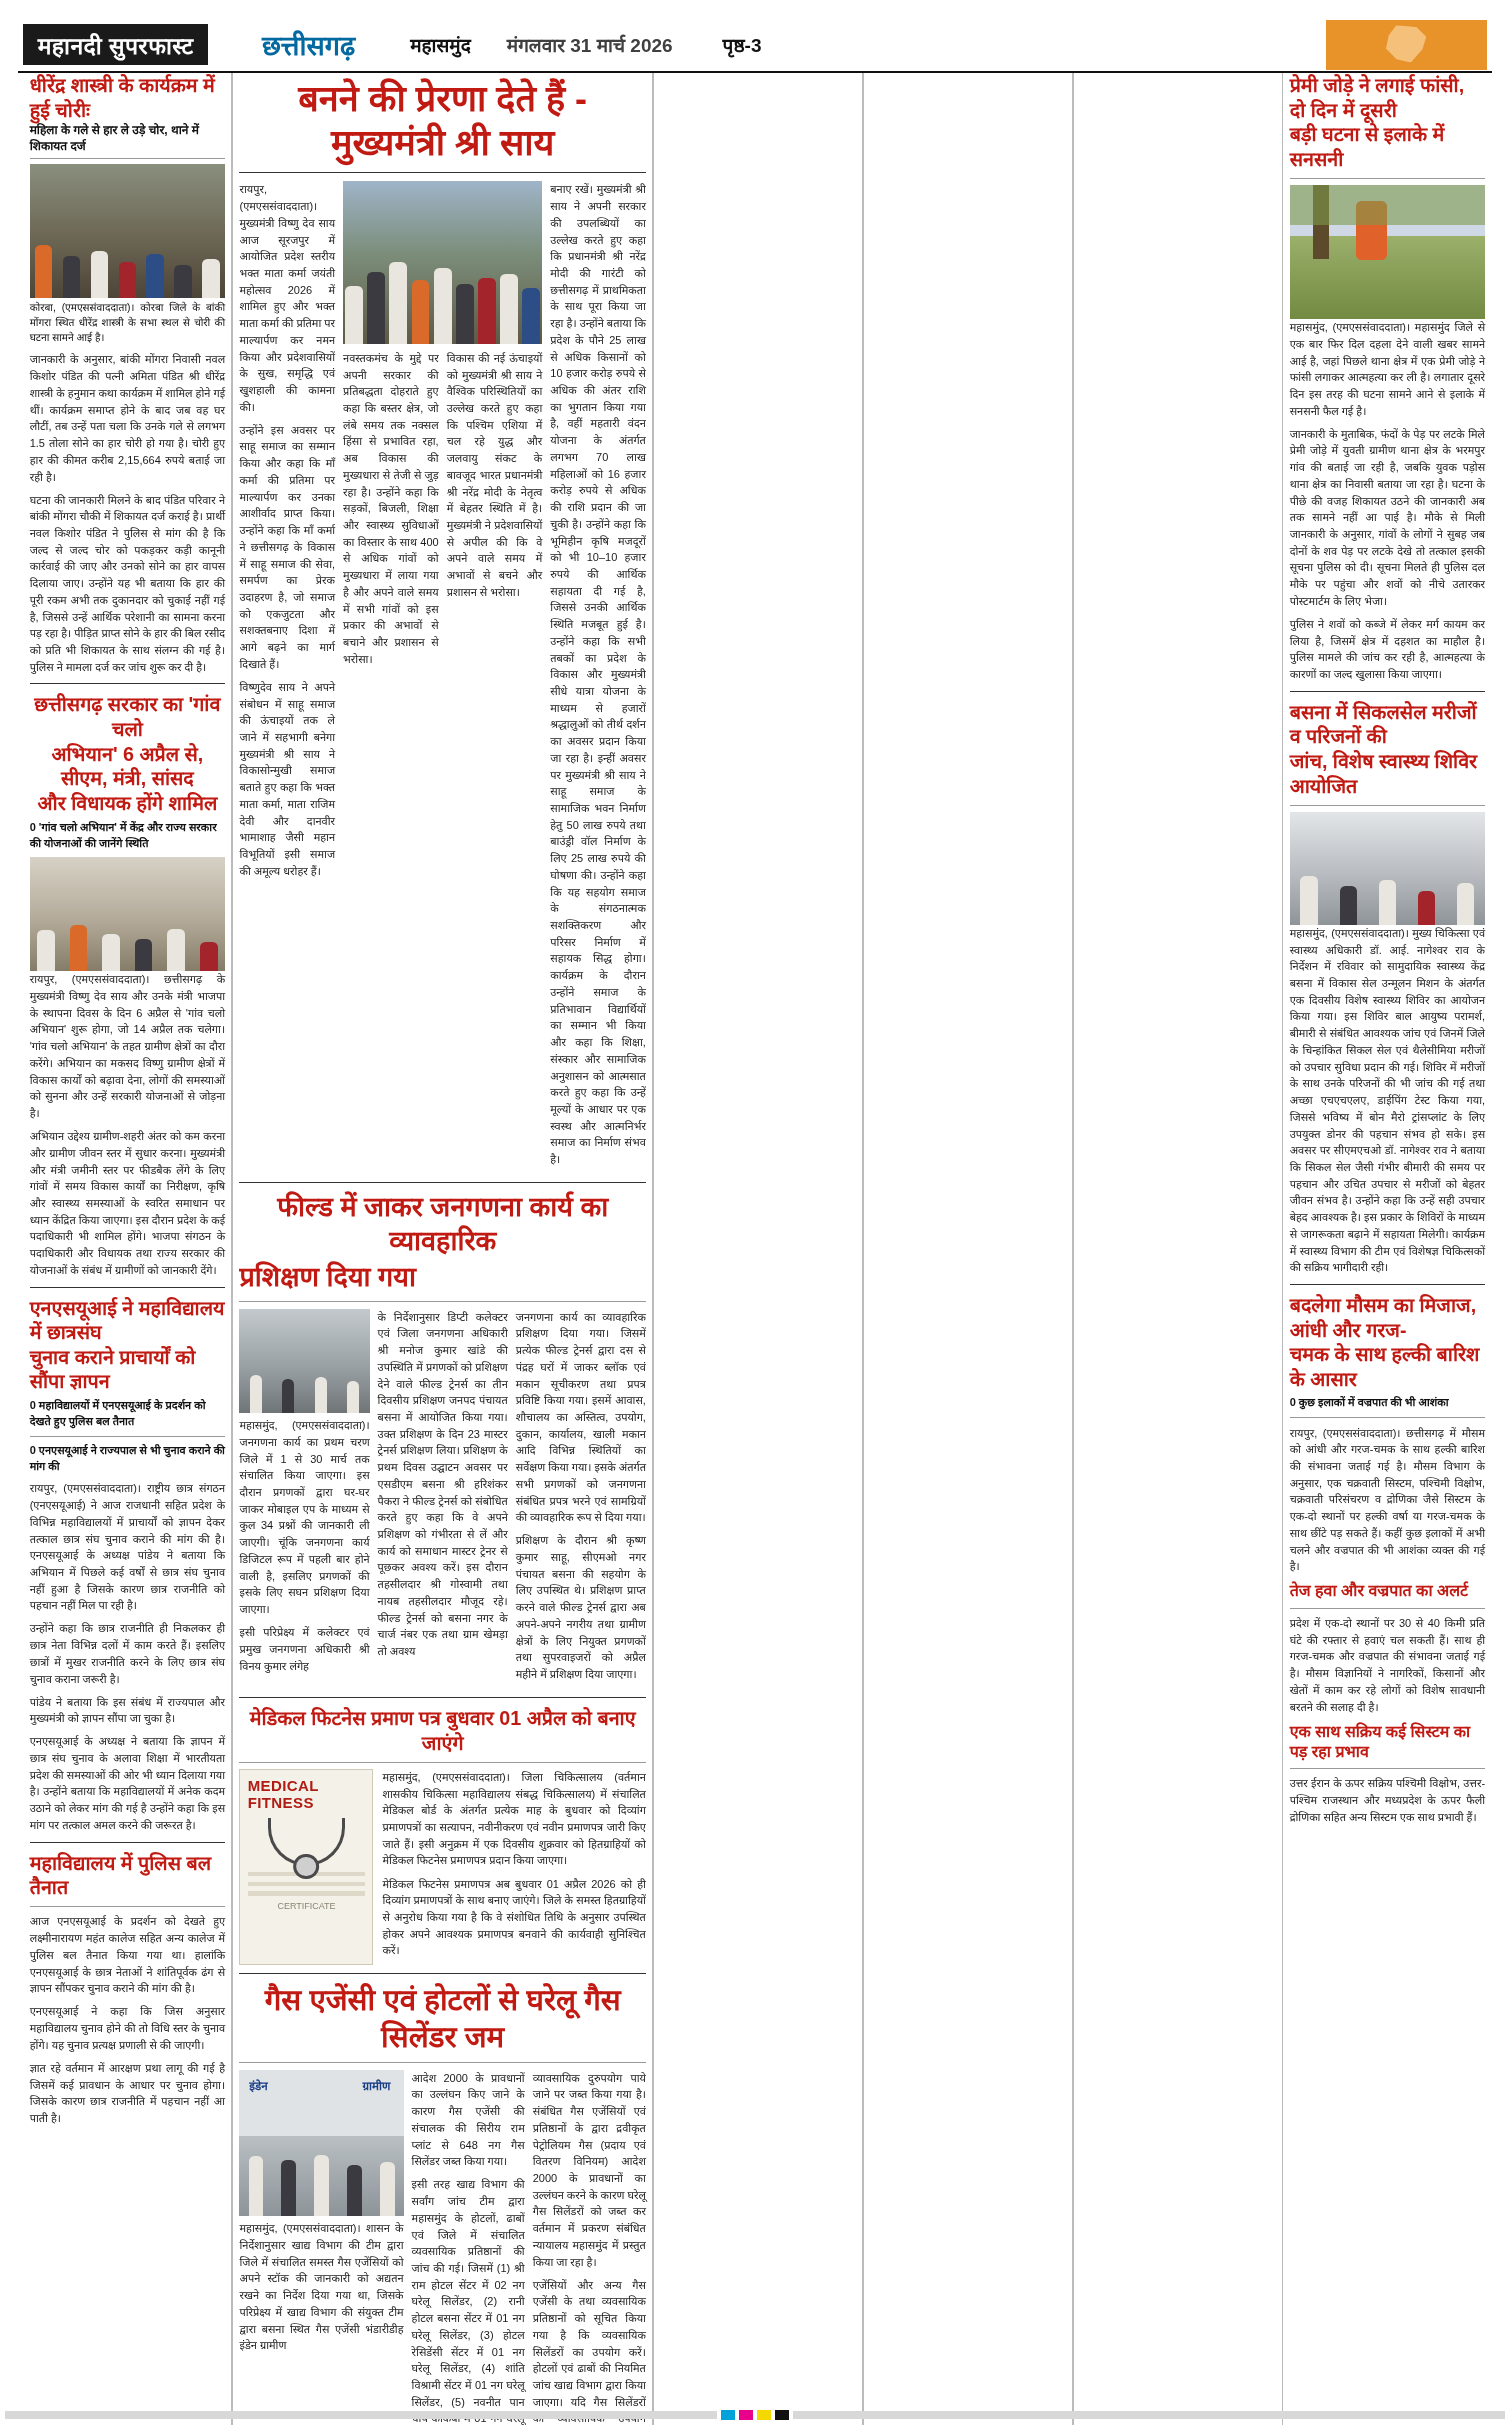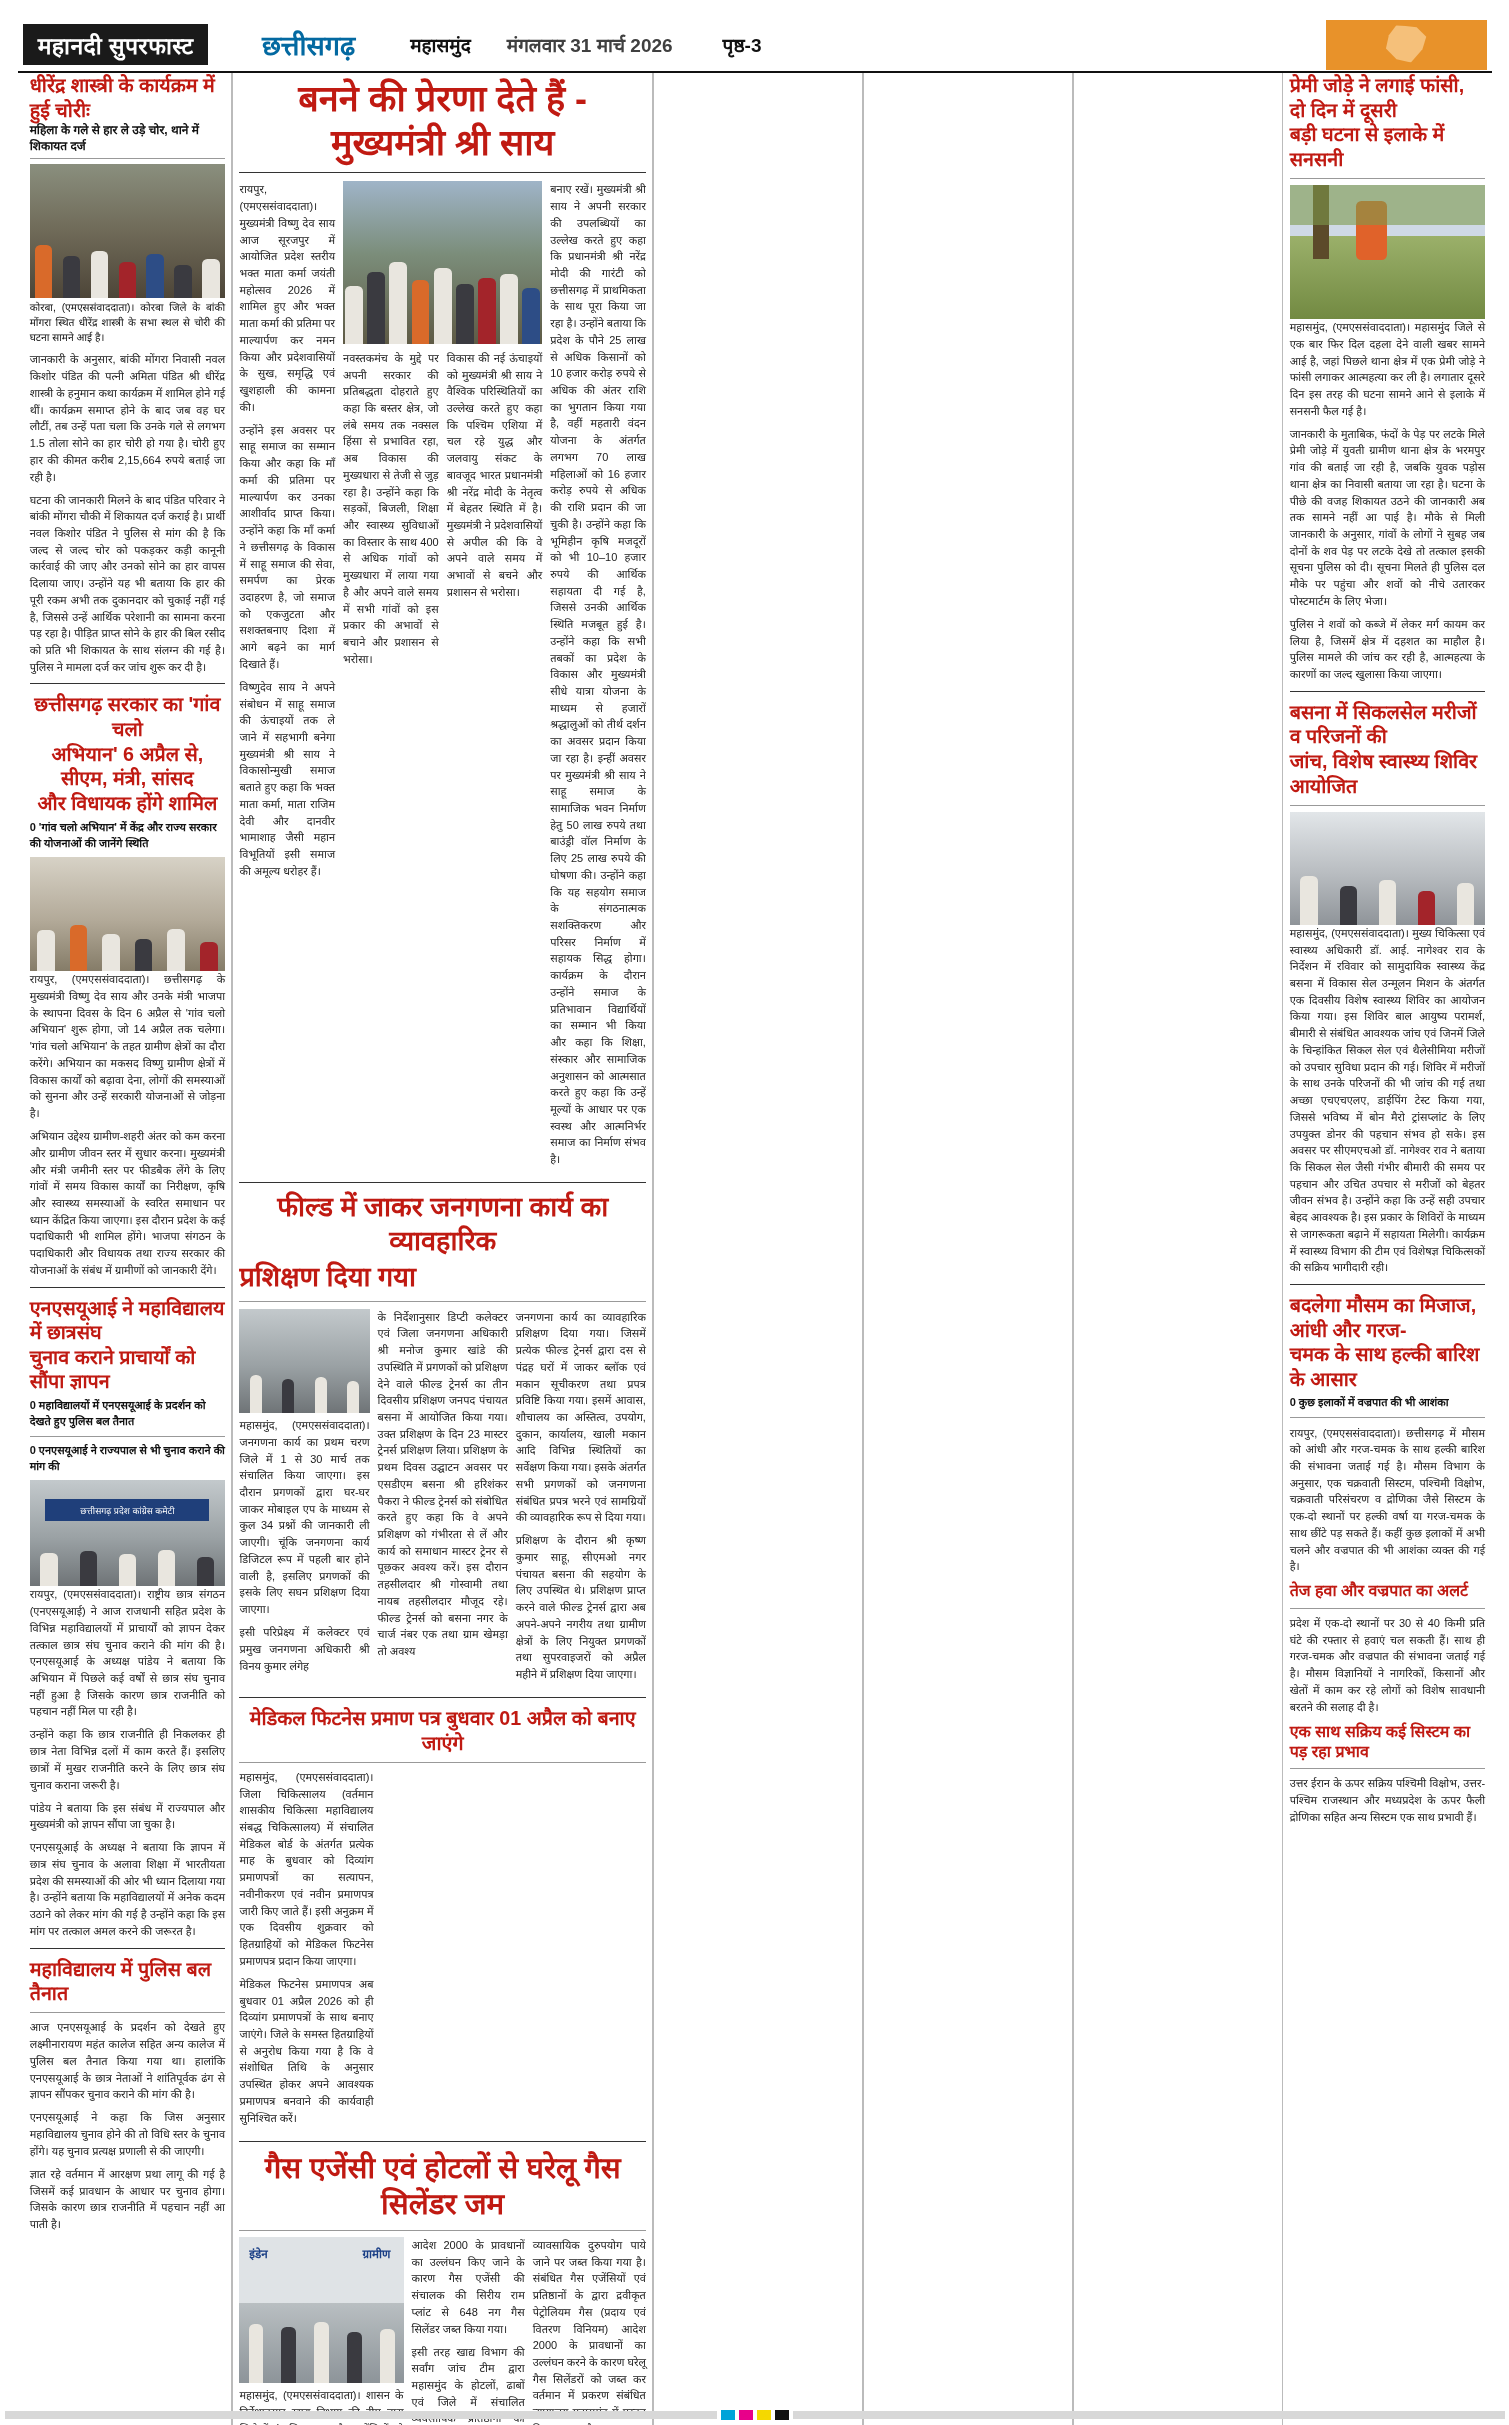--- a/index.html
+++ b/index.html
@@ -226,30 +226,20 @@
       <p class="body">रायपुर, (एमएससंवाददाता)। छत्तीसगढ़ के मुख्यमंत्री विष्णु देव साय और उनके मंत्री भाजपा के स्थापना दिवस के दिन 6 अप्रैल से 'गांव चलो अभियान' शुरू होगा, जो 14 अप्रैल तक चलेगा। 'गांव चलो अभियान' के तहत ग्रामीण क्षेत्रों का दौरा करेंगे। अभियान का मकसद विष्णु ग्रामीण क्षेत्रों में विकास कार्यों को बढ़ावा देना, लोगों की समस्याओं को सुनना और उन्हें सरकारी योजनाओं से जोड़ना है।</p>
       <p class="body">अभियान उद्देश्य ग्रामीण-शहरी अंतर को कम करना और ग्रामीण जीवन स्तर में सुधार करना। मुख्यमंत्री और मंत्री जमीनी स्तर पर फीडबैक लेंगे के लिए गांवों में समय विकास कार्यों का निरीक्षण, कृषि और स्वास्थ्य समस्याओं के स्वरित समाधान पर ध्यान केंद्रित किया जाएगा। इस दौरान प्रदेश के कई पदाधिकारी भी शामिल होंगे। भाजपा संगठन के पदाधिकारी और विधायक तथा राज्य सरकार की योजनाओं के संबंध में ग्रामीणों को जानकारी देंगे।</p>
 
       <div class="rule-b"></div>
       <div class="hl hl-md">एनएसयूआई ने महाविद्यालय में छात्रसंघ</div>
       <div class="hl hl-md">चुनाव कराने प्राचार्यों को सौंपा ज्ञापन</div>
       <div class="bullet" style="margin-top:3.6px">0 महाविद्यालयों में एनएसयूआई के प्रदर्शन को देखते हुए पुलिस बल तैनात</div>
       <div class="rule"></div>
       <div class="bullet">0 एनएसयूआई ने राज्यपाल से भी चुनाव कराने की मांग की</div>
 
-      <div class="photo ph-room" style="height:106px">
-        <div style="position:absolute;left:8%;top:18%;width:84%;height:20%;background:#1f3f7a;color:#fff;font-size:9px;display:flex;align-items:center;justify-content:center;">छत्तीसगढ़ प्रदेश कांग्रेस कमेटी</div>
-        <div class="figs">
-          <div class="fig w" style="height:56%"></div>
-          <div class="fig k" style="height:60%"></div>
-          <div class="fig w" style="height:54%"></div>
-          <div class="fig w" style="height:62%"></div>
-          <div class="fig k" style="height:50%"></div>
-        </div>
-      </div>
 
       <p class="body">रायपुर, (एमएससंवाददाता)। राष्ट्रीय छात्र संगठन (एनएसयूआई) ने आज राजधानी सहित प्रदेश के विभिन्न महाविद्यालयों में प्राचार्यों को ज्ञापन देकर तत्काल छात्र संघ चुनाव कराने की मांग की है। एनएसयूआई के अध्यक्ष पांडेय ने बताया कि अभियान में पिछले कई वर्षों से छात्र संघ चुनाव नहीं हुआ है जिसके कारण छात्र राजनीति को पहचान नहीं मिल पा रही है।</p>
       <p class="body">उन्होंने कहा कि छात्र राजनीति ही निकलकर ही छात्र नेता विभिन्न दलों में काम करते हैं। इसलिए छात्रों में मुखर राजनीति करने के लिए छात्र संघ चुनाव कराना जरूरी है।</p>
       <p class="body">पांडेय ने बताया कि इस संबंध में राज्यपाल और मुख्यमंत्री को ज्ञापन सौंपा जा चुका है।</p>
       <p class="body">एनएसयूआई के अध्यक्ष ने बताया कि ज्ञापन में छात्र संघ चुनाव के अलावा शिक्षा में भारतीयता प्रदेश की समस्याओं की ओर भी ध्यान दिलाया गया है। उन्होंने बताया कि महाविद्यालयों में अनेक कदम उठाने को लेकर मांग की गई है उन्होंने कहा कि इस मांग पर तत्काल अमल करने की जरूरत है।</p>
 
       <div class="rule-b"></div>
       <div class="hl hl-md">महाविद्यालय में पुलिस बल तैनात</div>
       <div class="rule"></div>
       <p class="body">आज एनएसयूआई के प्रदर्शन को देखते हुए लक्ष्मीनारायण महंत कालेज सहित अन्य कालेज में पुलिस बल तैनात किया गया था। हालांकि एनएसयूआई के छात्र नेताओं ने शांतिपूर्वक ढंग से ज्ञापन सौंपकर चुनाव कराने की मांग की है।</p>
@@ -317,20 +307,30 @@
         <div>
             <p class="body">जनगणना कार्य का व्यावहारिक प्रशिक्षण दिया गया। जिसमें प्रत्येक फील्ड ट्रेनर्स द्वारा दस से पंद्रह घरों में जाकर ब्लॉक एवं मकान सूचीकरण तथा प्रपत्र प्रविष्टि किया गया। इसमें आवास, शौचालय का अस्तित्व, उपयोग, दुकान, कार्यालय, खाली मकान आदि विभिन्न स्थितियों का सर्वेक्षण किया गया। इसके अंतर्गत सभी प्रगणकों को जनगणना संबंधित प्रपत्र भरने एवं सामग्रियों की व्यावहारिक रूप से दिया गया।</p>
              <p class="body">प्रशिक्षण के दौरान श्री कृष्ण कुमार साहू, सीएमओ नगर पंचायत बसना की सहयोग के लिए उपस्थित थे। प्रशिक्षण प्राप्त करने वाले फील्ड ट्रेनर्स द्वारा अब अपने-अपने नगरीय तथा ग्रामीण क्षेत्रों के लिए नियुक्त प्रगणकों तथा सुपरवाइजरों को अप्रैल महीने में प्रशिक्षण दिया जाएगा।</p>
           </div>
       </div>
 
       <div class="rule-b"></div>
       <div class="hl hl-md center">मेडिकल फिटनेस प्रमाण पत्र बुधवार 01 अप्रैल को बनाए जाएंगे</div>
       <div class="rule"></div>
       <div style="display:grid;grid-template-columns:134px 1fr;gap:9px;">
+        <div class="mf">
+          <div class="mf-title">MEDICAL FITNESS</div>
+          <div class="steth"></div>
+          <div class="mf-lines">
+              <div></div>
+              <div></div>
+              <div></div>
+            </div>
+          <div style="font-size:9px;color:#8a8474;text-align:center">CERTIFICATE</div>
+        </div>
         <div>
           <p class="body">महासमुंद, (एमएससंवाददाता)। जिला चिकित्सालय (वर्तमान शासकीय चिकित्सा महाविद्यालय संबद्ध चिकित्सालय) में संचालित मेडिकल बोर्ड के अंतर्गत प्रत्येक माह के बुधवार को दिव्यांग प्रमाणपत्रों का सत्यापन, नवीनीकरण एवं नवीन प्रमाणपत्र जारी किए जाते हैं। इसी अनुक्रम में एक दिवसीय शुक्रवार को हितग्राहियों को मेडिकल फिटनेस प्रमाणपत्र प्रदान किया जाएगा।</p>
           <p class="body">मेडिकल फिटनेस प्रमाणपत्र अब बुधवार 01 अप्रैल 2026 को ही दिव्यांग प्रमाणपत्रों के साथ बनाए जाएंगे। जिले के समस्त हितग्राहियों से अनुरोध किया गया है कि वे संशोधित तिथि के अनुसार उपस्थित होकर अपने आवश्यक प्रमाणपत्र बनवाने की कार्यवाही सुनिश्चित करें।</p>
         </div>
       </div>
 
       <div class="rule-b"></div>
       <div class="hl" style="font-size:29.5px;text-align:center">गैस एजेंसी एवं होटलों से घरेलू गैस सिलेंडर जम</div>
       <div class="rule"></div>
       <div style="display:grid;grid-template-columns:1.45fr 1fr 1fr;gap:8px;">

